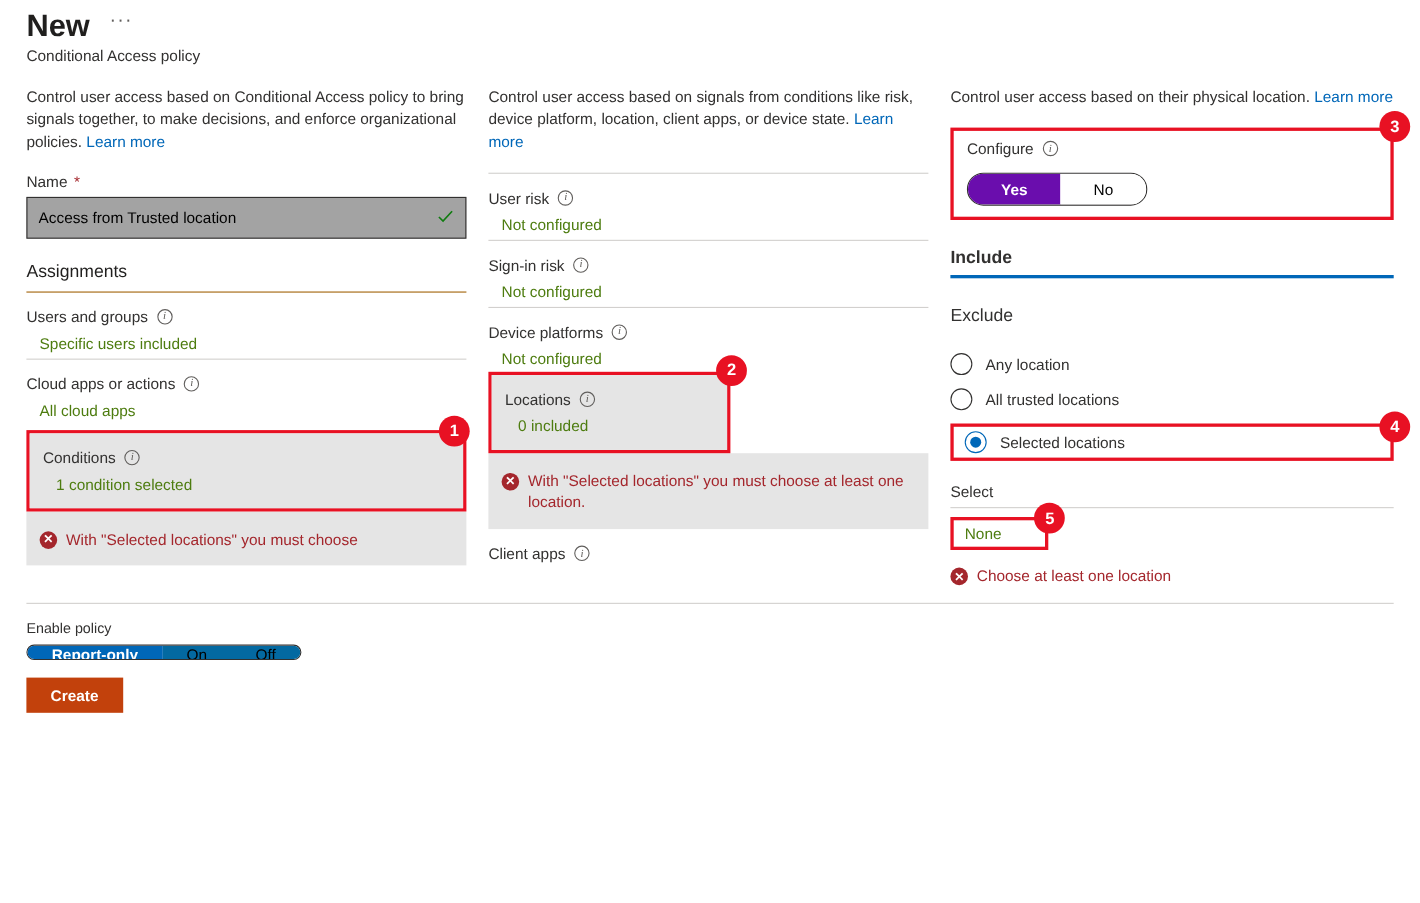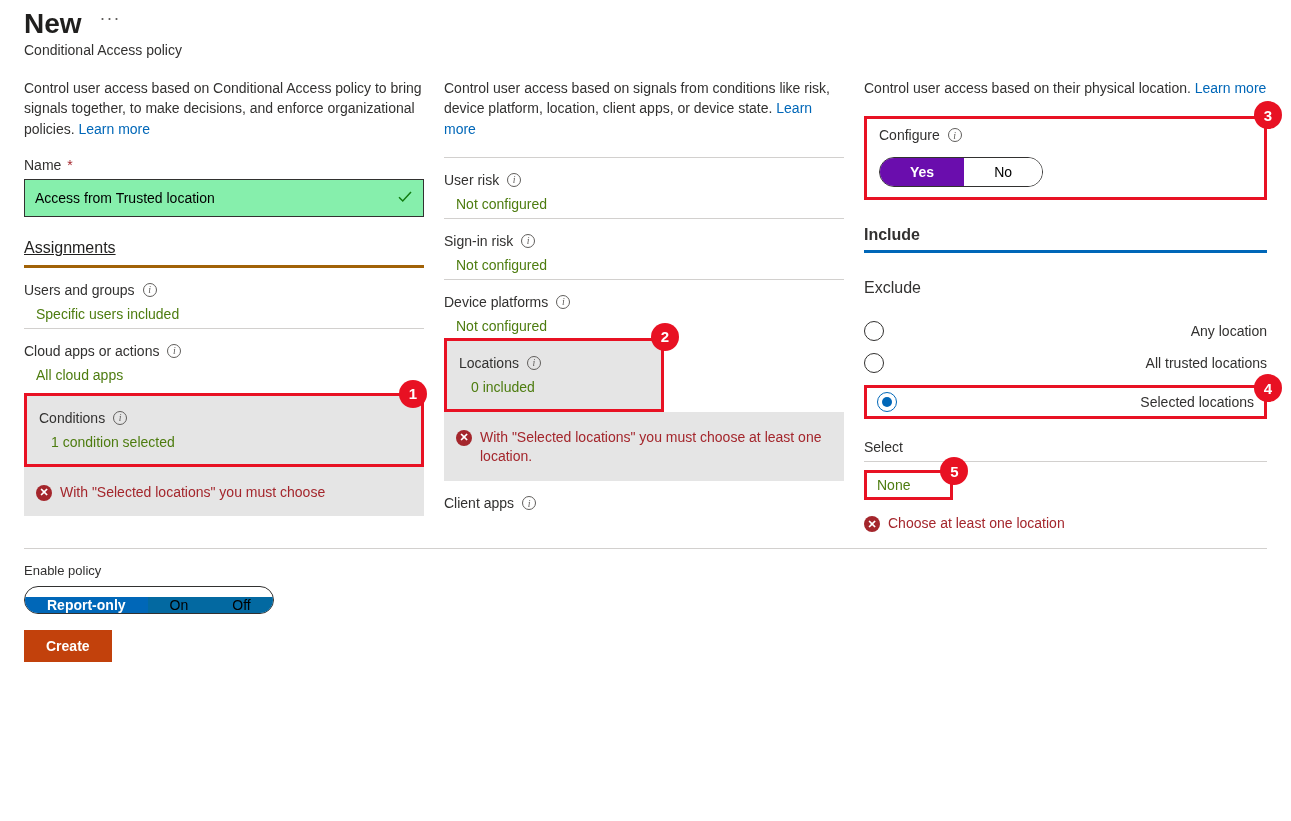--- a/index.html
+++ b/index.html
@@ -18,24 +18,24 @@
   .columns { display: flex; gap: 20px; }
   .col { flex: 0 0 400px; display: flex; flex-direction: column; }
   .col3 { flex: 1 1 380px; min-width: 330px; }
   .intro { font-size: 14px; line-height: 1.45; margin-bottom: 18px; }
   a.link { color: #0067b8; text-decoration: none; cursor: pointer; }
   .field-label { font-size: 14px; margin-bottom: 6px; display: flex; align-items: flex-start; gap: 6px;}
   .req { color: #a4262c; }
   .text-input-wrap { position: relative; margin-bottom: 22px; }
   .text-input {
     width: 100%; height: 38px; border: 1px solid #323130;
-    padding: 0 36px 0 10px; font-size: 14px; background: #86efac;
+    padding: 0 36px 0 10px; font-size: 14px; background: #a3a3a3;
   }
   .check-icon { position: absolute; right: 10px; top: 50%; transform: translateY(-50%); color: #107c10; }
-  .section-heading { font-size: 16px; color: #201f1e; padding-bottom: 8px; border-bottom: 3px solid #a16207; margin-bottom: 14px; text-decoration: underline; }
+  .section-heading { font-size: 16px; color: #201f1e; padding-bottom: 8px; border-bottom: 1px solid #a16207; margin-bottom: 14px; }
   .row-label { font-size: 14px; display: flex; align-items: center; gap: 8px; margin-bottom: 8px; }
   .row-value { font-size: 14px; padding-left: 12px; margin-bottom: 16px; }
   .row-link { color: #4d7c0f; cursor: pointer; }
   .divider { border-bottom: 1px solid #d2d0ce; margin-bottom: 14px; padding-bottom: 6px;}
   .info-icon {
     display: inline-flex; width: 14px; height: 14px; border: 1px solid #605e5c;
     border-radius: 50%; align-items: center; justify-content: center;
     font-size: 10px; color: #605e5c; font-style: italic; font-family: serif;
   }
   .shaded-block {
@@ -47,41 +47,41 @@
     background: #a4262c; color: #fff; align-items: center; justify-content: center;
     font-size: 11px; font-weight: bold; flex-shrink: 0; margin-top: 2px;
   }
   .error-text { color: #a4262c; font-size: 14px; line-height: 1.4; }
   .footer-bar {
     border-top: 1px solid #d2d0ce; margin-top: 14px; padding-top: 14px;
   }
   .footer-label { font-size: 13px; margin-bottom: 8px; }
   .pill-toggle-3 {
     display: inline-flex; border: 1px solid #323130; border-radius: 999px;
-    overflow: hidden; height: 28px; align-items: flex-end; margin-bottom: 16px;
+    overflow: hidden; height: 14px; align-items: flex-start; margin-bottom: 16px;
   }
   .pill-toggle-3 .seg {
     padding: 0 22px; display: flex; align-items: center; font-size: 14px;
     background: #0369a1; cursor: pointer; border: none;
   }
   .pill-toggle-3 .seg.active { background: #0067b8; color: #fff; font-weight: 600; }
   .create-btn {
     background: #c2410c; color: #fff; border: none; padding: 8px 22px;
     font-size: 14px; font-weight: 600; cursor: pointer;
   }
   .pill-toggle-2 {
     display: inline-flex; border: 1px solid #323130; border-radius: 999px;
     overflow: hidden; height: 30px; align-items: stretch; margin-top: 6px;
   }
   .pill-toggle-2 .seg { padding: 0 30px; display: flex; align-items: center; font-size: 14px; background: #fff; cursor: pointer; border: none; }
   .pill-toggle-2 .seg.active { background: #6a0dad; color: #fff; font-weight: 600; }
   .tab-row { display: flex; gap: 26px; margin-bottom: 18px; flex-direction: column; }
   .tab { font-size: 16px; padding-bottom: 6px; cursor: pointer; color: #323130; }
   .tab.active { font-weight: 600; border-bottom: 3px solid #0067b8; }
-  .radio-row { display: flex; align-items: center; gap: 12px; margin-bottom: 12px; cursor: pointer; justify-content: space-between; }
+  .radio-row { display: flex; align-items: center; gap: 12px; margin-bottom: 12px; cursor: pointer; }
   .radio {
     width: 20px; height: 20px; border: 1px solid #323130; border-radius: 50%;
     display: flex; align-items: center; justify-content: center; flex-shrink: 0;
   }
   .radio.selected { border-color: #0067b8; }
   .radio.selected::after { content: ""; width: 10px; height: 10px; background: #0067b8; border-radius: 50%; }
   .select-heading { font-size: 14px; margin-top: 20px; margin-bottom: 8px; }
   .callout-box { border: 3px solid #e81123; position: relative; padding: 6px 10px; }
   .callout-box-selected { border: 3px solid #e81123; position: relative; padding: 4px 8px; display:inline-block; }
   .callout-badge {

